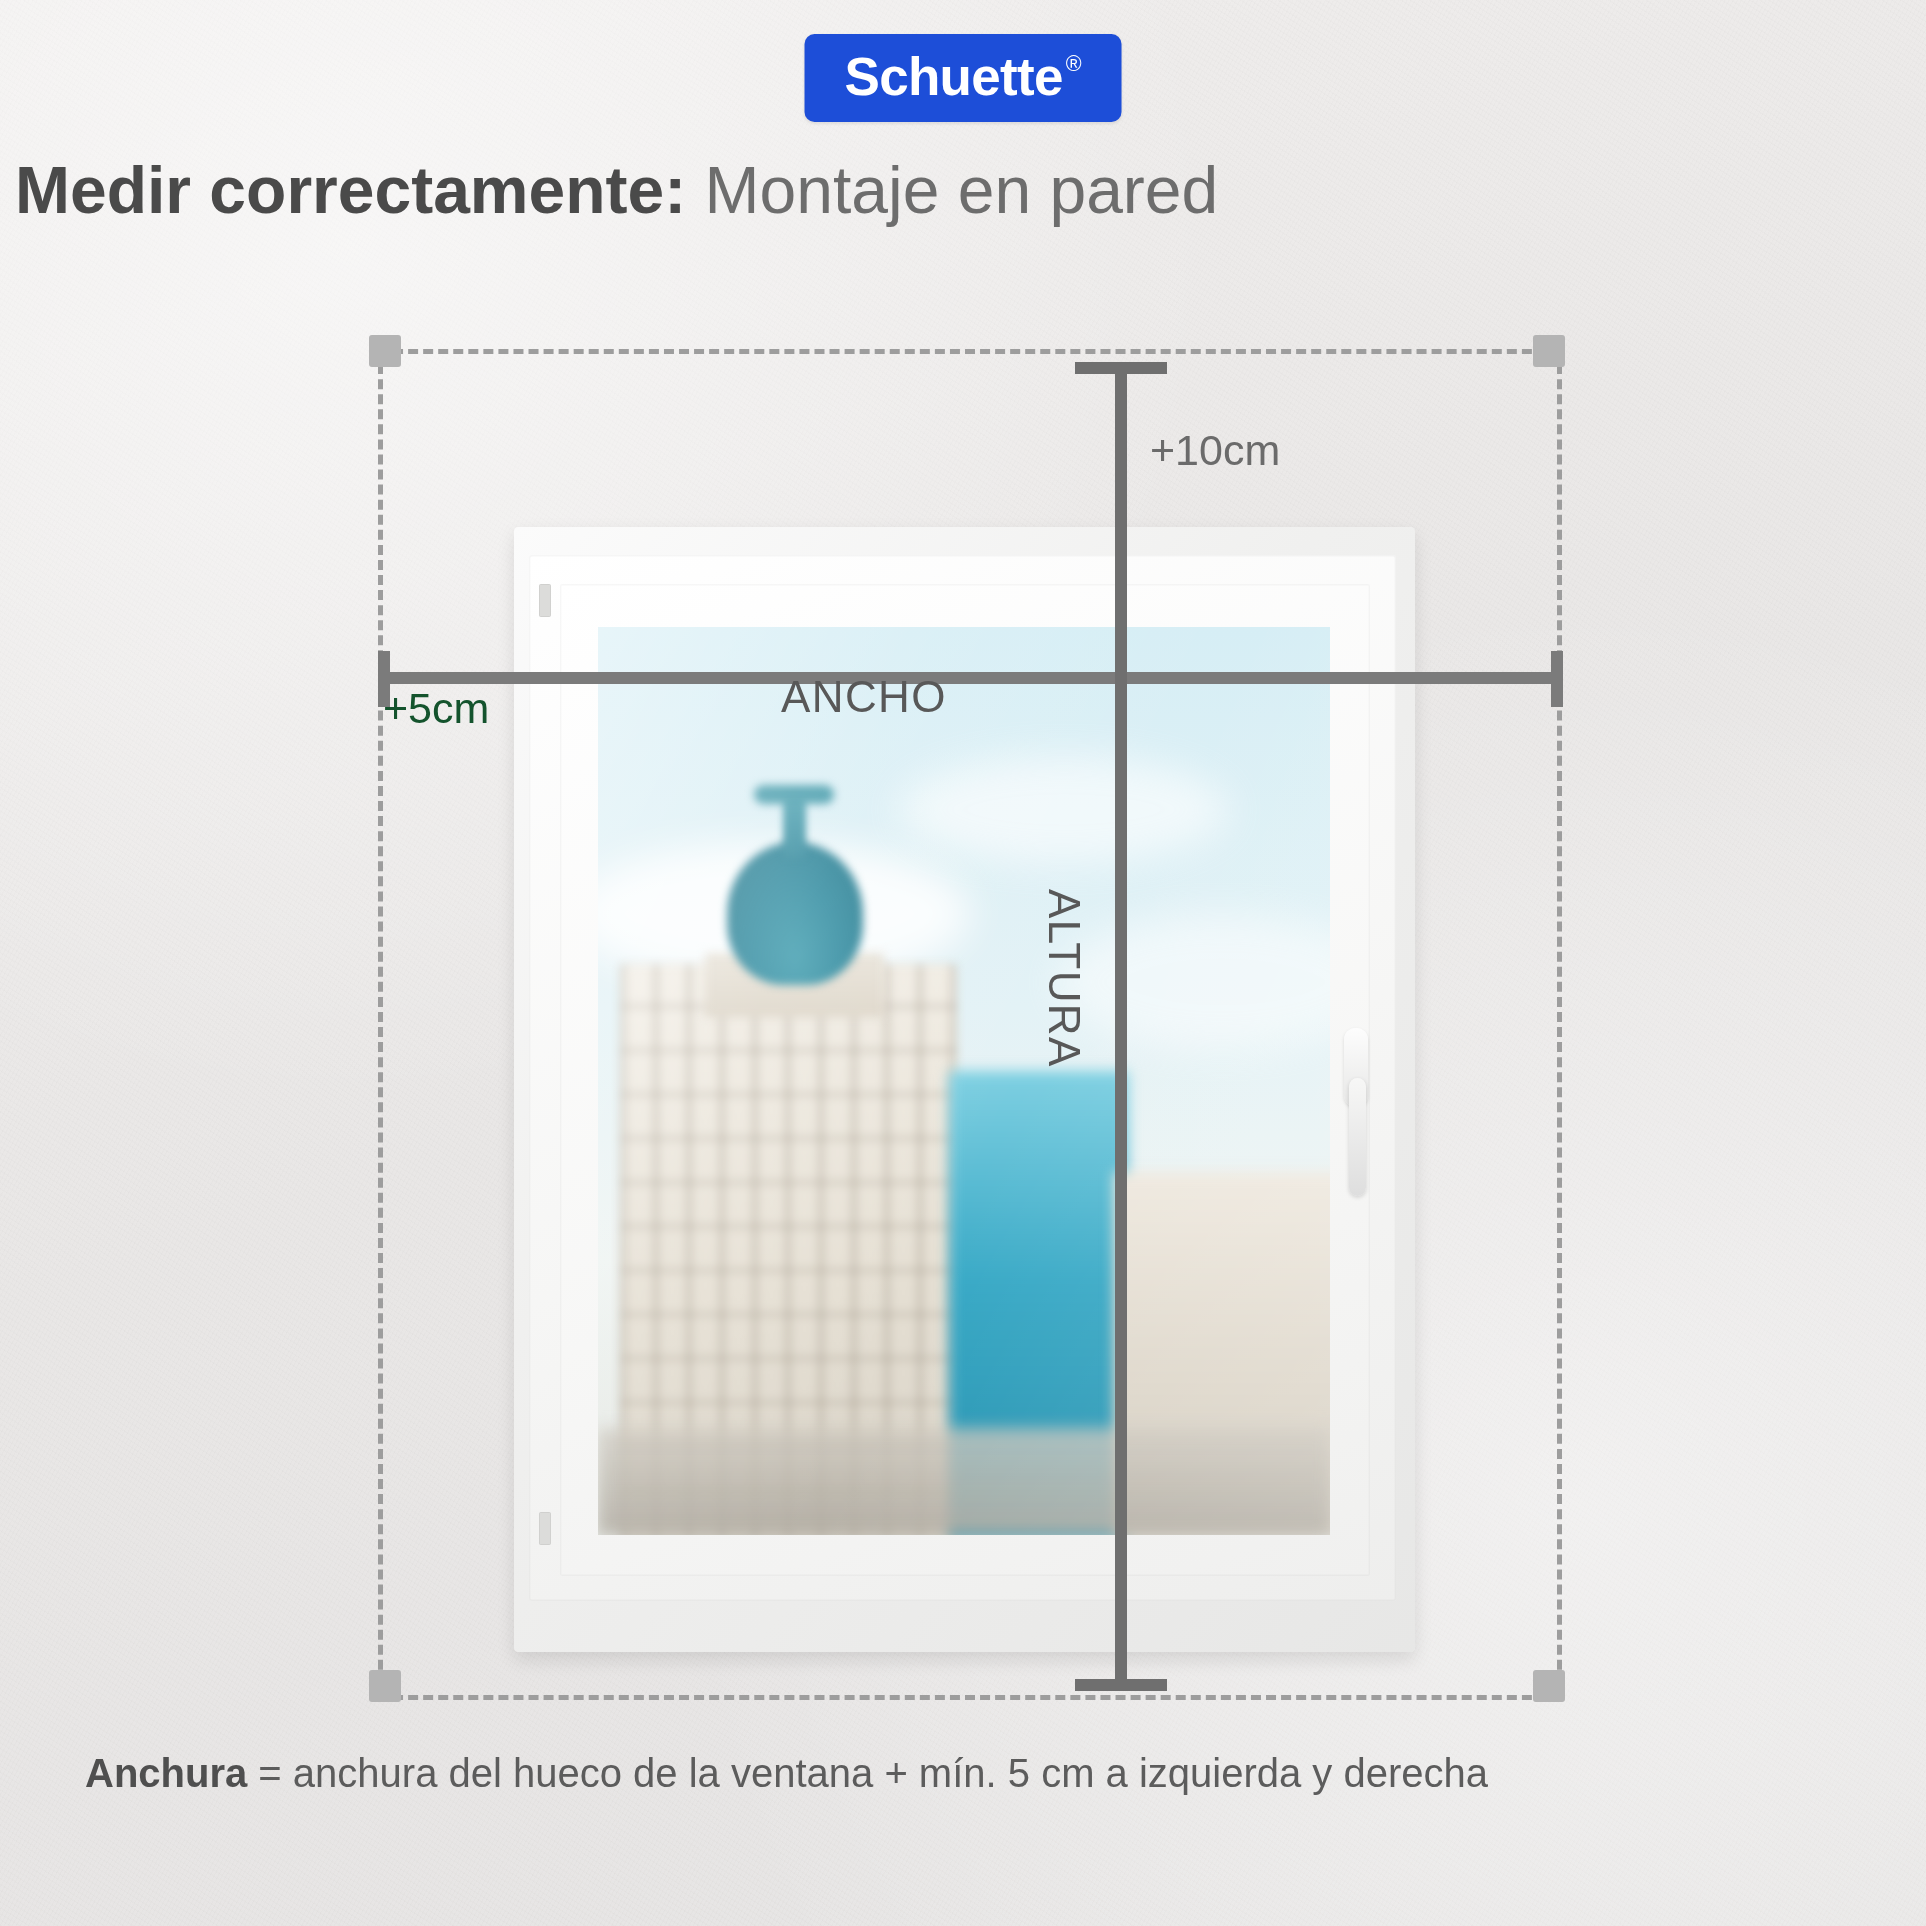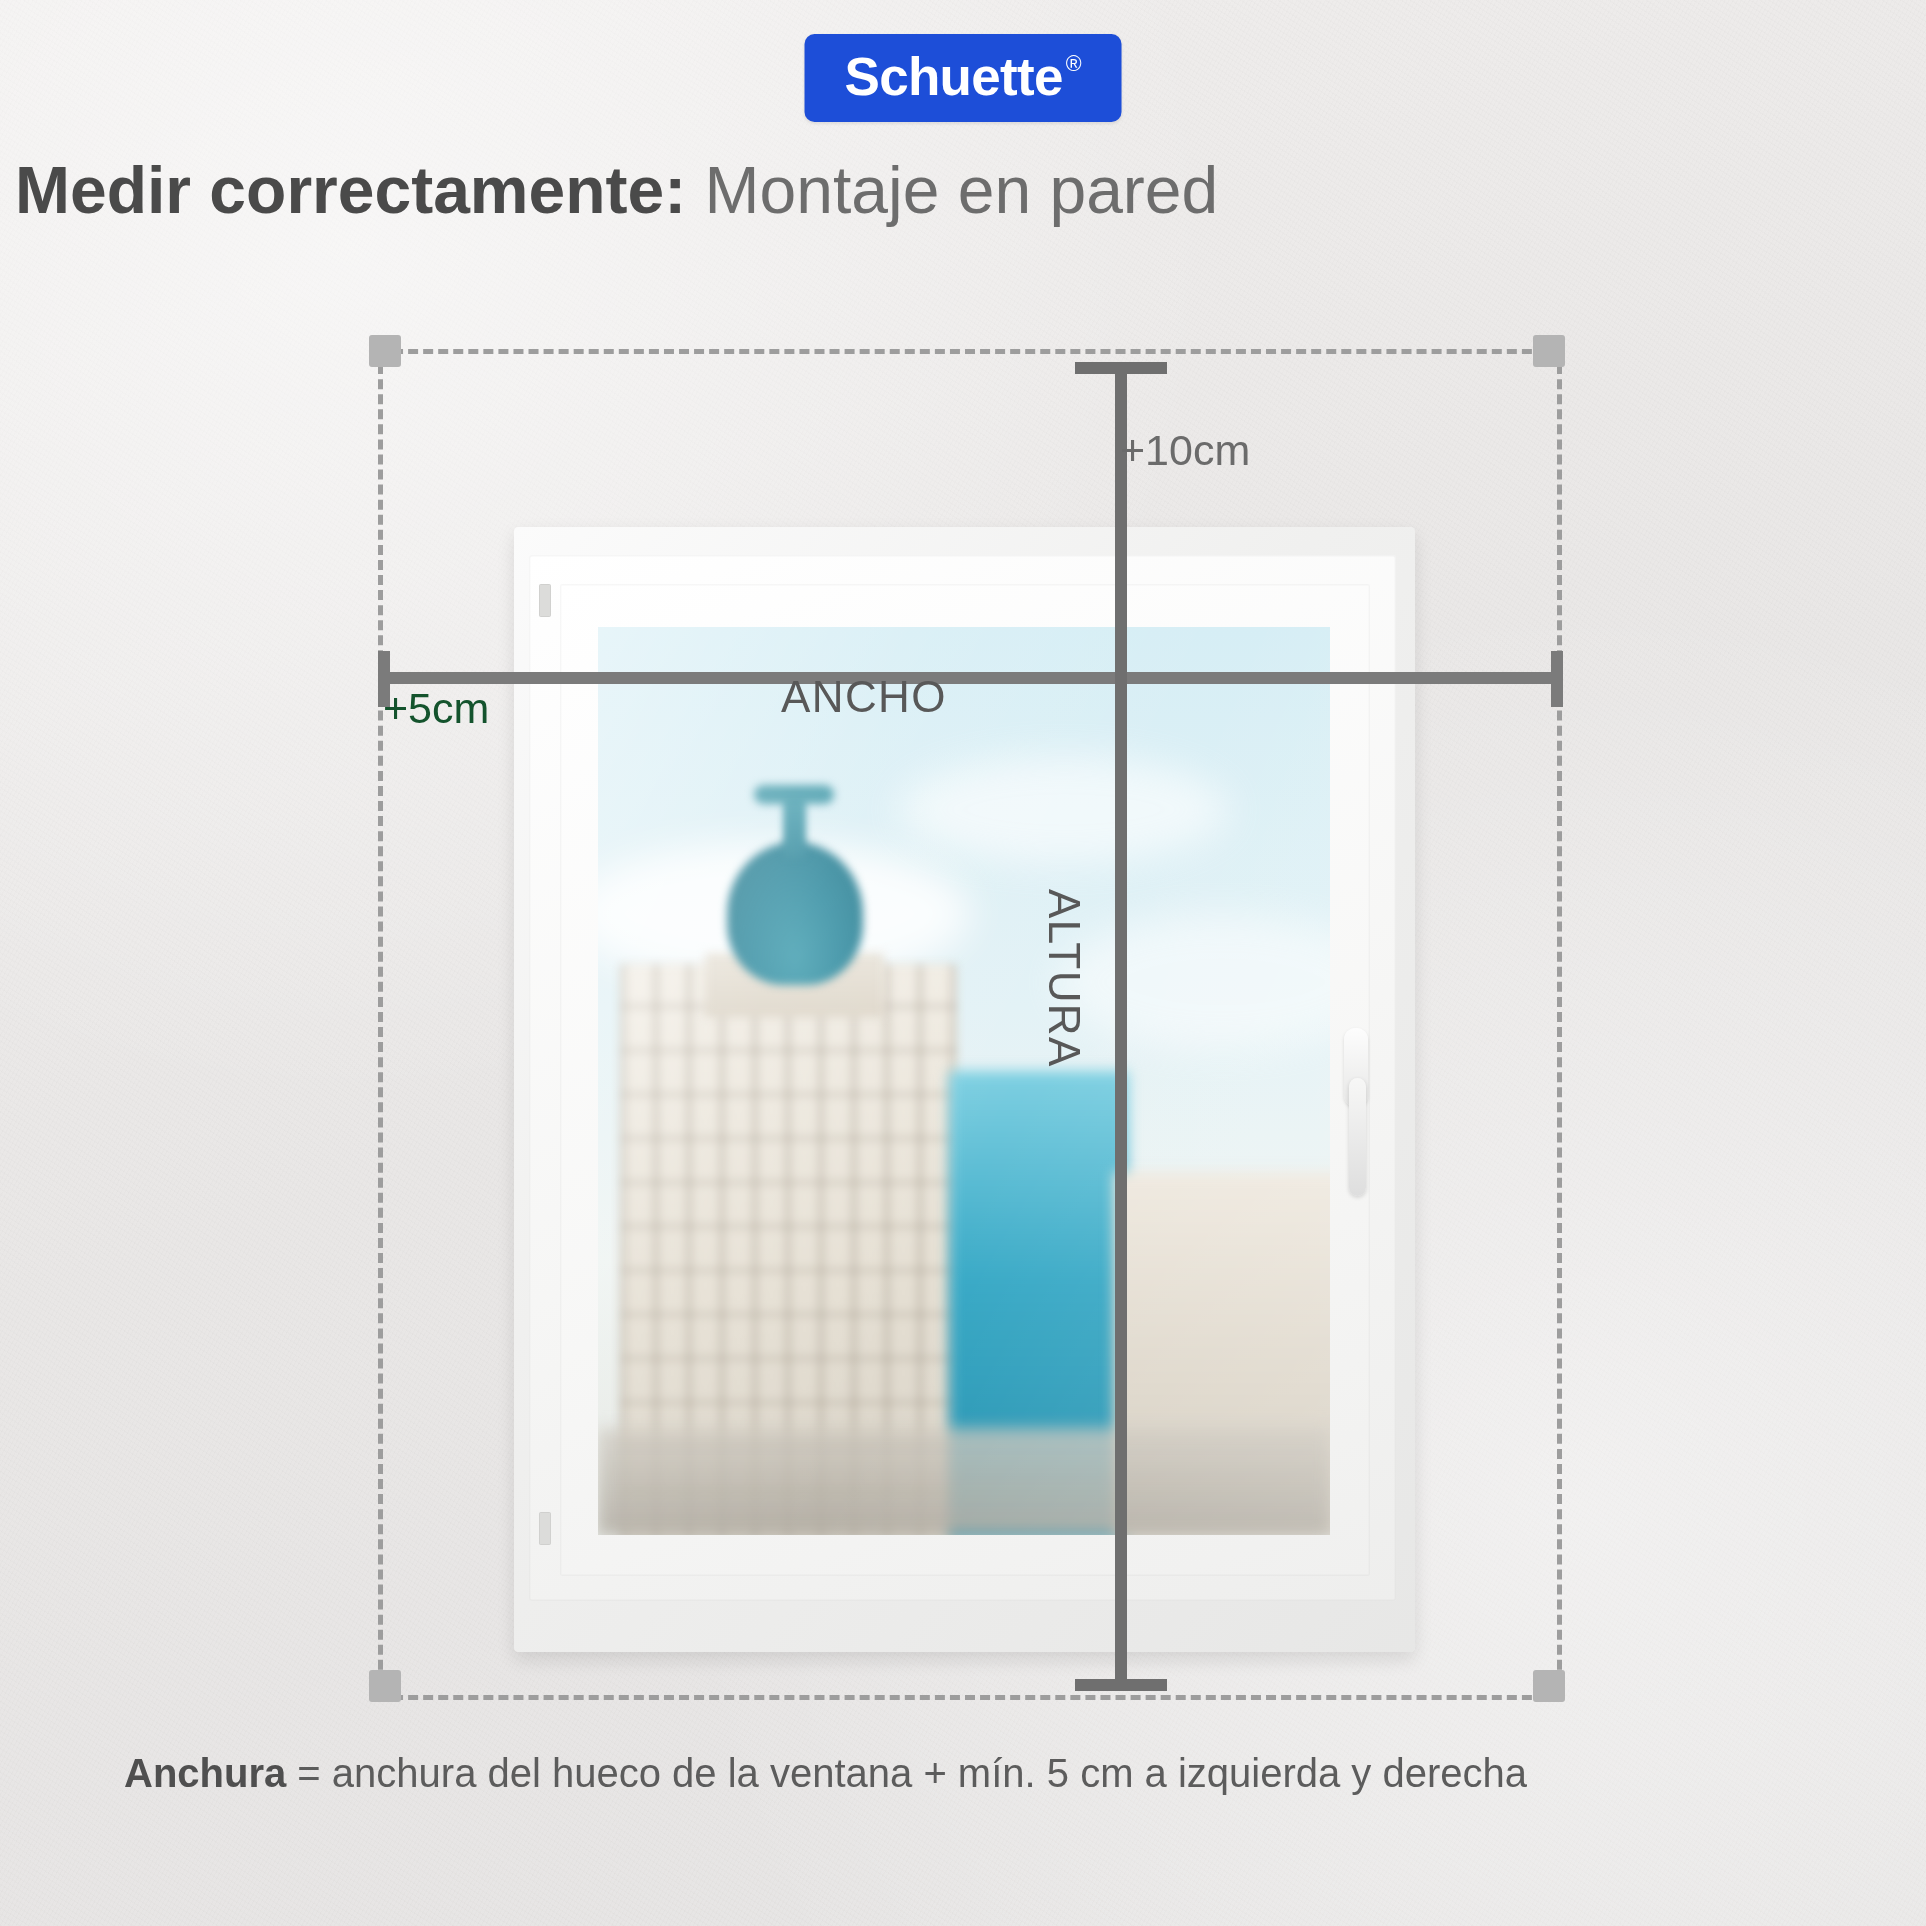--- a/index.html
+++ b/index.html
@@ -350,21 +350,21 @@
     left: 1089px;
     top: 889px;
     font-size: 44px;
     color: #585858;
     letter-spacing: 1.4px;
     transform: rotate(90deg);
     transform-origin: left top;
   }
   .label-plus10 {
     position: absolute;
-    left: 1120px;
+    left: 1150px;
     top: 426px;
     font-size: 43px;
     color: #6b6b6b;
   }
   .label-plus5 {
     position: absolute;
     left: 383px;
     top: 684px;
     font-size: 43px;
     color: #14532d;
@@ -375,21 +375,20 @@
     position: absolute;
     left: 85px;
     top: 1746px;
     width: 1763px;
     color: #5c5c5c;
   }
   .footer-line {
     font-size: 40px;
     line-height: 1.38;
     white-space: nowrap;
-    margin-left: 39px;
   }
   .footer-line .term {
     font-weight: bold;
     color: #4f4f4f;
   }
 </style>
 </head>
 <body>
 
 <div class="wall-texture"></div>

